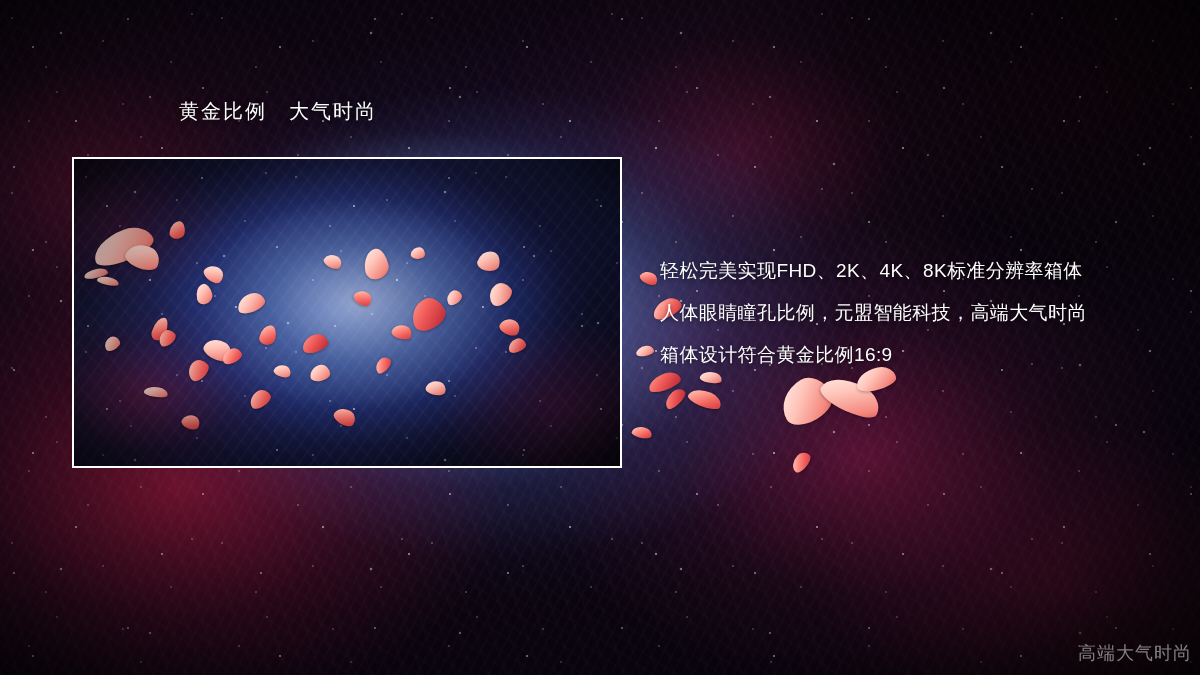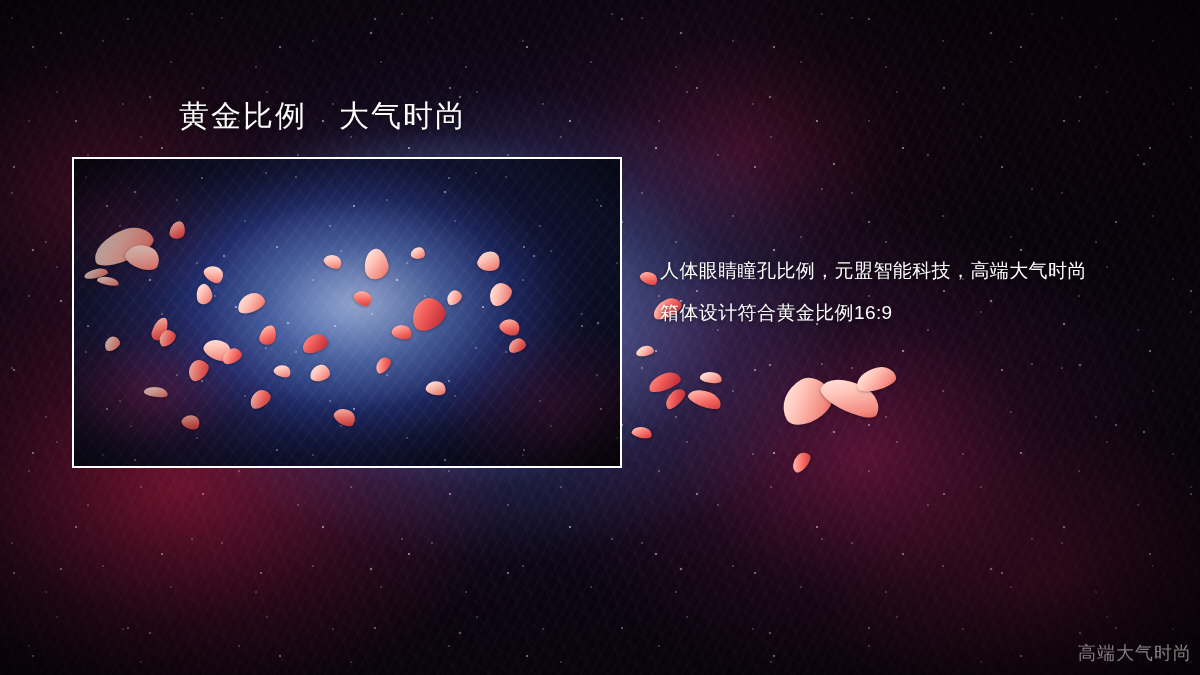--- a/index.html
+++ b/index.html
@@ -96,21 +96,21 @@
       radial-gradient(2.2px 2.2px at 150px 97px, #ffe6f4, rgba(255,200,230,0.08) 55%, transparent);
     background-size: 310px 268px;
     opacity: 0.95;
   }
 
   
   .title {
     position: absolute;
     left: 179px;
     top: 101px;
-    font-size: 30px;
+    font-size: 20px;
     line-height: 1;
     letter-spacing: 2px;
     color: #ffffff;
     white-space: pre;
     text-shadow: 0 1px 5px rgba(0,0,0,0.55);
   }
 
   
   .panel {
     position: absolute;
@@ -258,19 +258,20 @@
     <div class="petal" style="left:434px; top:180px; width:18px; height:13px; transform:rotate(-20deg);"></div>
     <div class="petal pale" style="left:352px; top:222px; width:20px; height:14px; transform:rotate(14deg);"></div>
     <div class="petal" style="left:300px; top:200px; width:18px; height:12px; transform:rotate(-44deg);"></div>
     <div class="petal" style="left:260px; top:250px; width:22px; height:16px; transform:rotate(34deg);"></div>
     <div class="petal pale" style="left:236px; top:206px; width:20px; height:16px; transform:rotate(-8deg);"></div>
 
     <div class="panel-vignette"></div>
   </div>
 
   <div class="body-copy">
+    <p>轻松完美实现FHD、2K、4K、8K标准分辨率箱体</p>
     <p>人体眼睛瞳孔比例，元盟智能科技，高端大气时尚</p>
     <p>箱体设计符合黄金比例16:9</p>
   </div>
 
   <div class="watermark">高端大气时尚</div>
 
 </div>
 
 </body></html>

